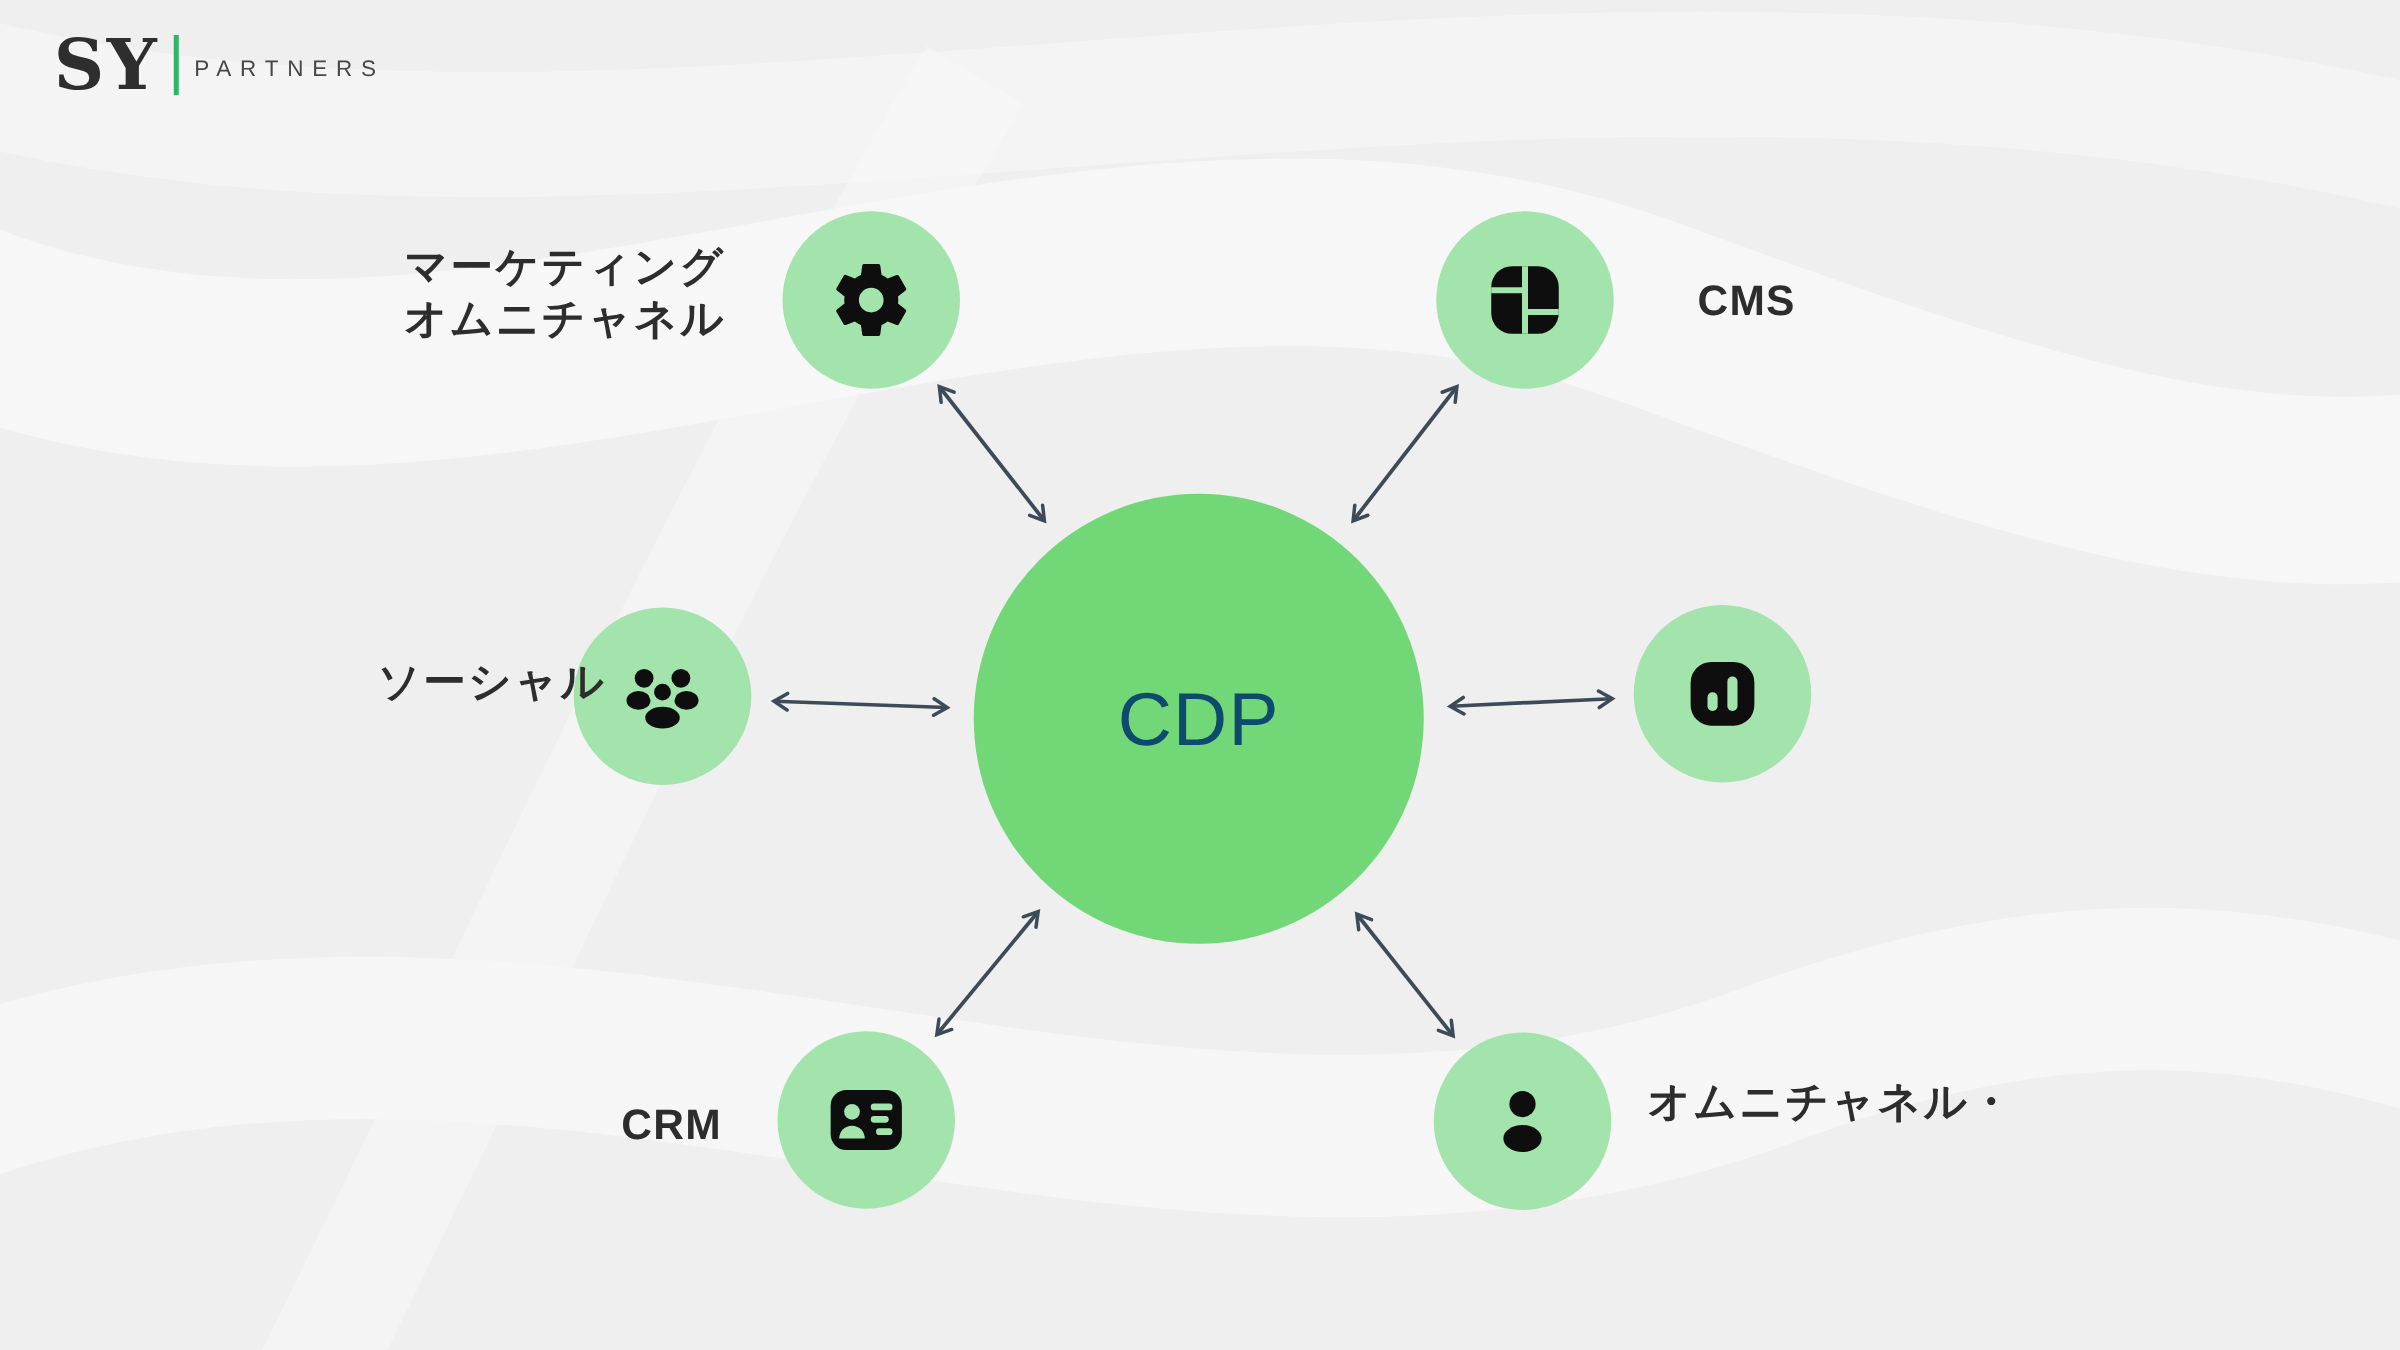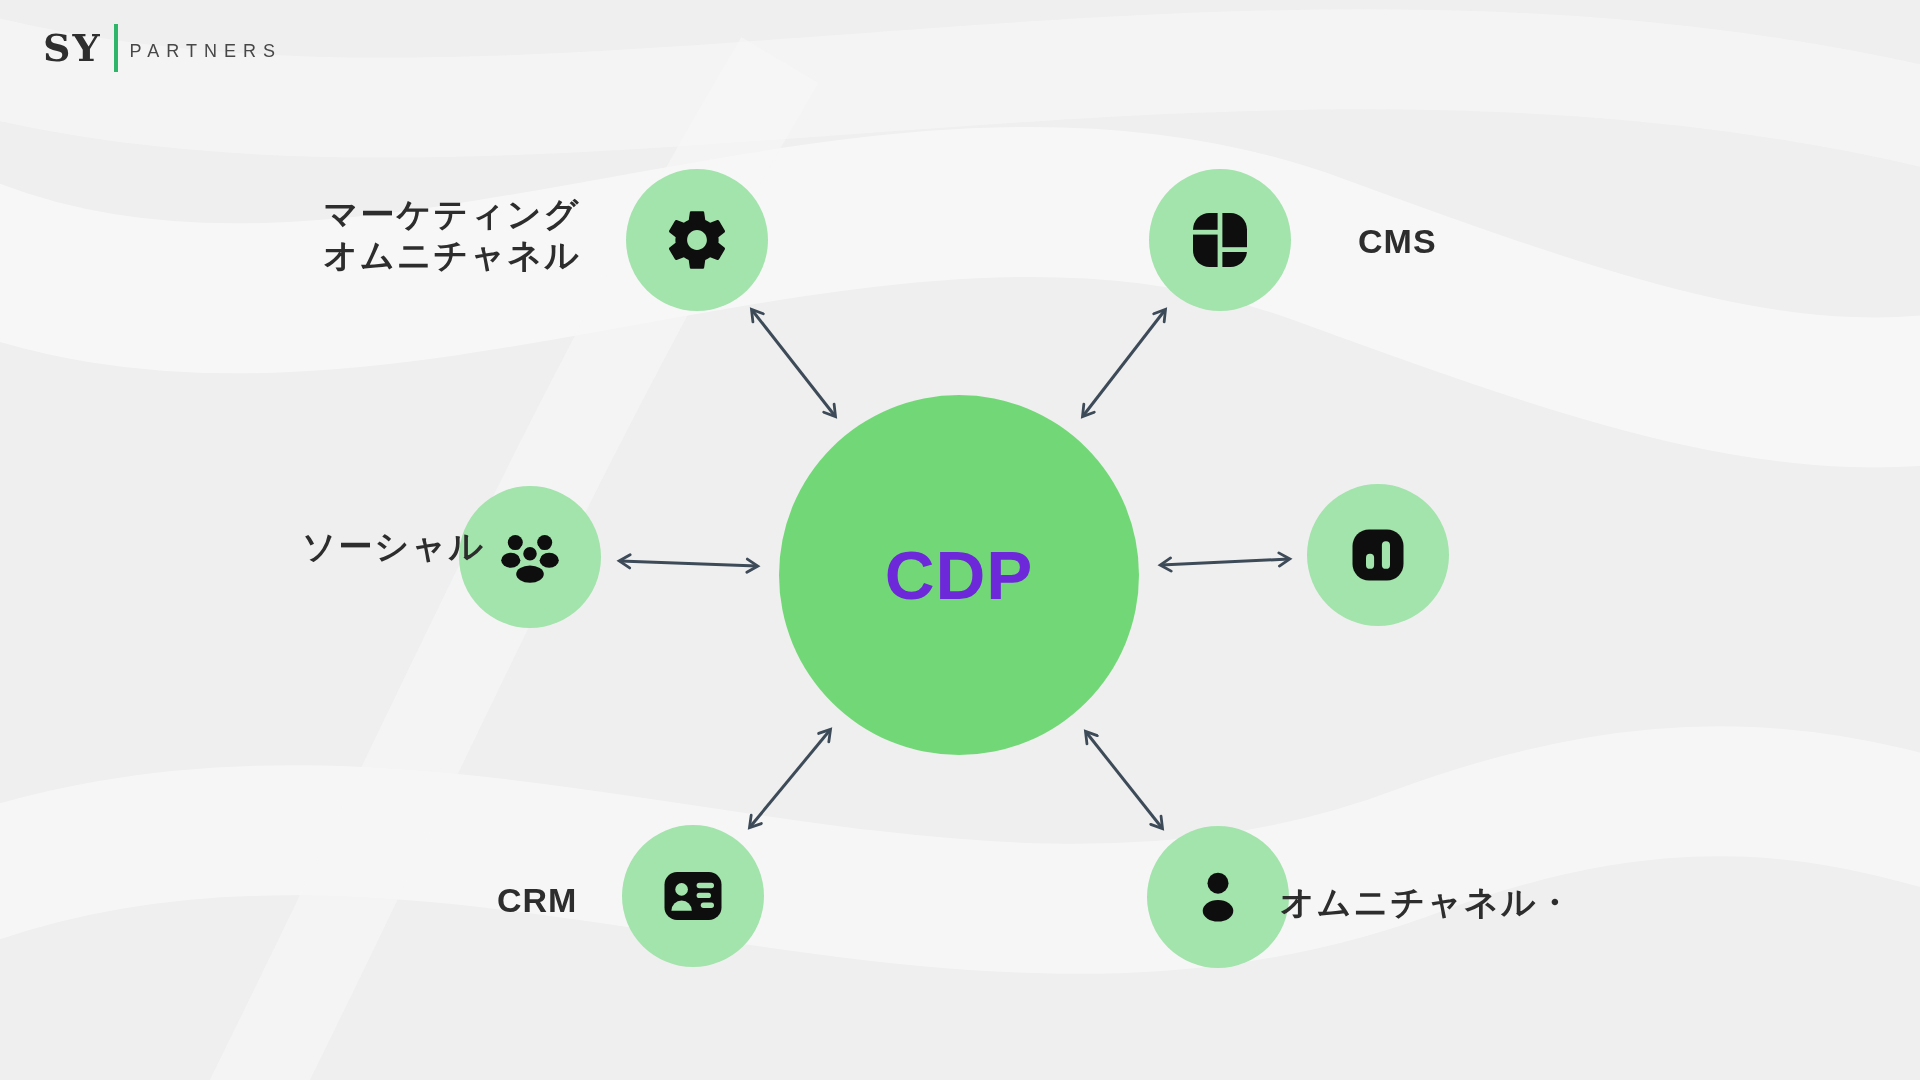--- a/index.html
+++ b/index.html
@@ -23,35 +23,35 @@
   }
   .bg-waves{position:absolute;left:0;top:0;width:1920px;height:1080px;pointer-events:none;}
 
   
   .logo{
     position:absolute;left:43px;top:24px;
     display:flex;align-items:center;gap:12px;
   }
   .logo-sy{
     font-family:"DejaVu Serif","Liberation Serif",serif;
-    font-weight:700;font-size:38px;line-height:1;color:#2e2e2e;letter-spacing:2px;
+    font-weight:700;font-size:56px;line-height:1;color:#2e2e2e;letter-spacing:2px;
   }
   .logo-bar{display:inline-block;width:4px;height:48px;background:var(--brand-green);}
   .logo-partners{
     font-size:18px;letter-spacing:7px;color:#474747;line-height:1;margin-top:6px;
   }
 
   
   .hub{
     position:absolute;left:779px;top:395px;width:360px;height:360px;
     background:var(--hub-fill);border-radius:50%;
     display:flex;align-items:center;justify-content:center;
   }
   .hub-label{
-    font-size:69px;font-weight:700;color:#6d28d9;letter-spacing:1px;
+    font-size:60px;font-weight:400;color:#0c4a6e;letter-spacing:1px;
   }
 
   
   .node-circle{
     position:absolute;width:142px;height:142px;border-radius:50%;
     background:var(--node-fill);
     display:flex;align-items:center;justify-content:center;
   }
   .nc-marketing{left:626px;top:169px;}
   .nc-cms{left:1149px;top:169px;}
@@ -66,21 +66,21 @@
     position:absolute;color:var(--label-text);
     font-size:34px;font-weight:700;line-height:41px;letter-spacing:2px;
     white-space:nowrap;
   }
   .node-label span{display:block;}
   .lb-marketing{left:292px;top:194px;width:320px;text-align:center;}
   .lb-cms{left:1358px;top:221px;font-weight:600;letter-spacing:1px;}
   .lb-social{left:165px;top:526px;width:320px;text-align:right;}
   .lb-analytics{left:1482px;top:543px;letter-spacing:3px;}
   .lb-crm{left:497px;top:880px;font-weight:600;letter-spacing:1px;}
-  .lb-omni{left:1280px;top:862px;text-align:left;margin-top:20px;}
+  .lb-omni{left:1318px;top:862px;text-align:left;}
 
   
   .arrows{position:absolute;left:0;top:0;width:1920px;height:1080px;pointer-events:none;}
   .arrow-line{stroke:var(--arrow);stroke-width:3;fill:none;}
   .arrow-head{stroke:var(--arrow);fill:none;}
 
   
   .ic-dark{fill:var(--icon);}
   .ic-green{fill:var(--node-fill);}
   .ic-green-stroke{stroke:var(--node-fill);fill:none;}

